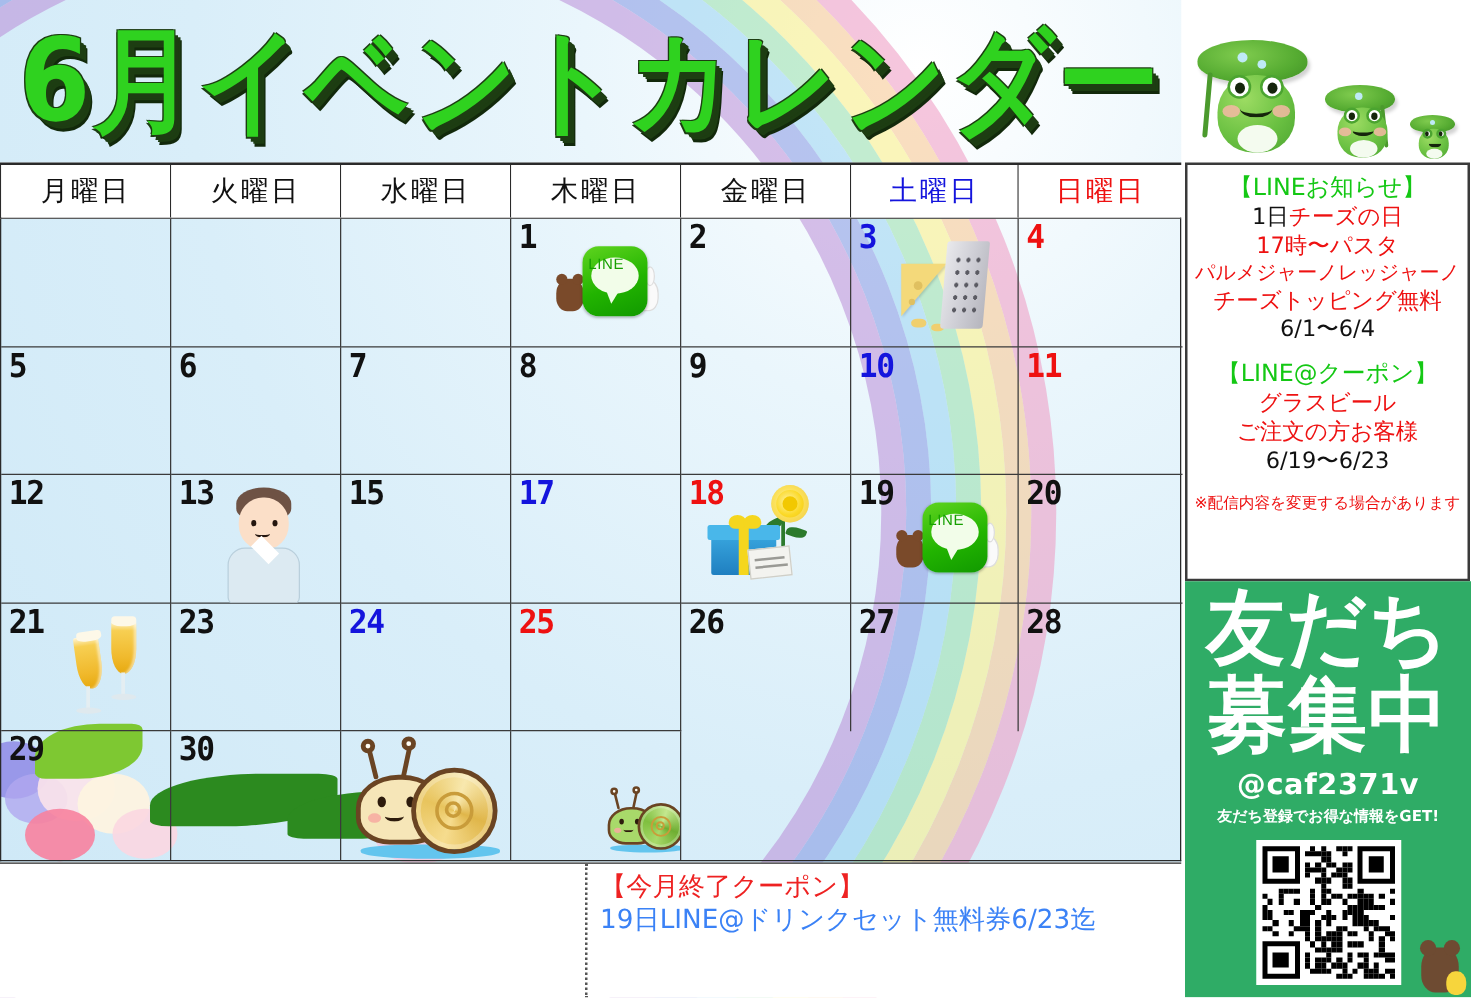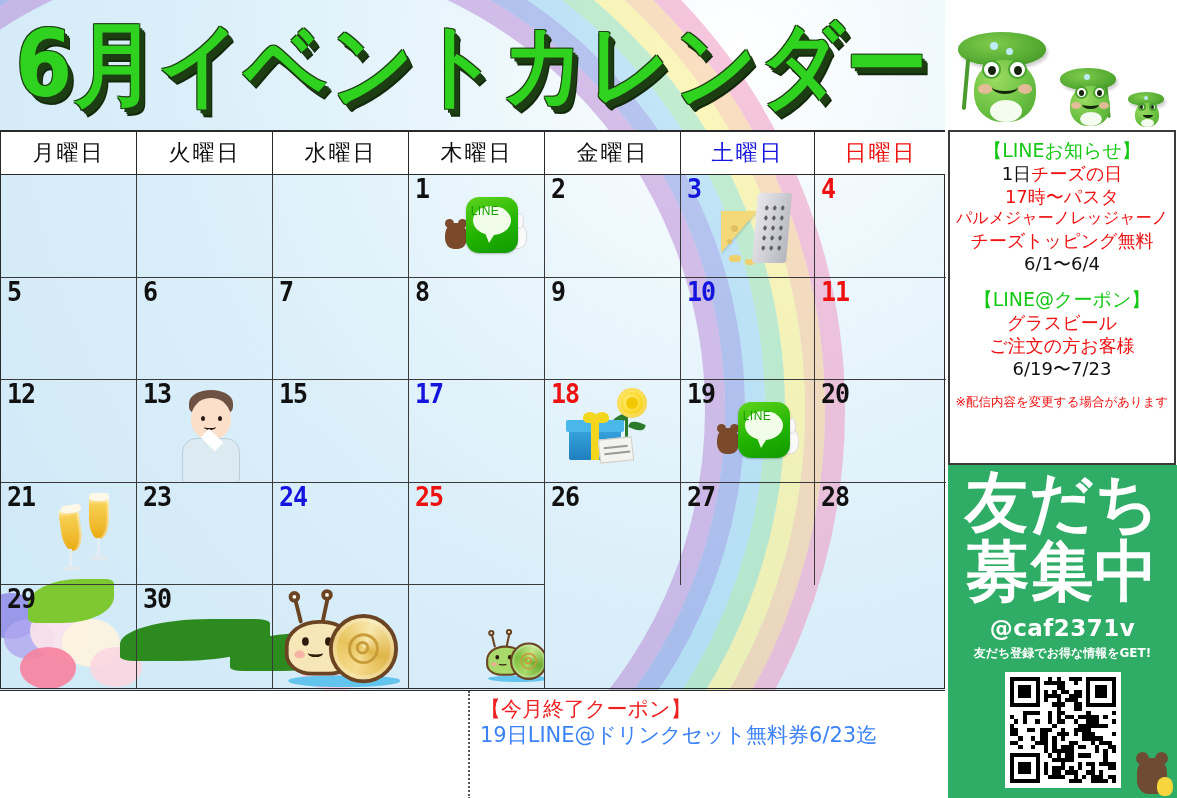--- a/index.html
+++ b/index.html
@@ -659,21 +659,21 @@
     <div class="info-l red">17時〜パスタ</div>
     <div class="info-l red small">パルメジャーノレッジャーノ</div>
     <div class="info-l red">チーズトッピング無料</div>
     <div class="info-l">6/1〜6/4</div>
 
     <div class="info-gap"></div>
 
     <div class="info-h">【LINE@クーポン】</div>
     <div class="info-l red">グラスビール</div>
     <div class="info-l red">ご注文の方お客様</div>
-    <div class="info-l">6/19〜7/23</div>
+    <div class="info-l">6/19〜6/23</div>
 
     <div class="info-note">※配信内容を変更する場合があります</div>
   </div>
 
   <div class="green-panel">
     <div class="gp-big">友だち</div>
     <div class="gp-big">募集中</div>
     <div class="gp-id">@caf2371v</div>
     <div class="gp-sub">友だち登録でお得な情報をGET!</div>
     <div class="qr" style="top:207px;">

